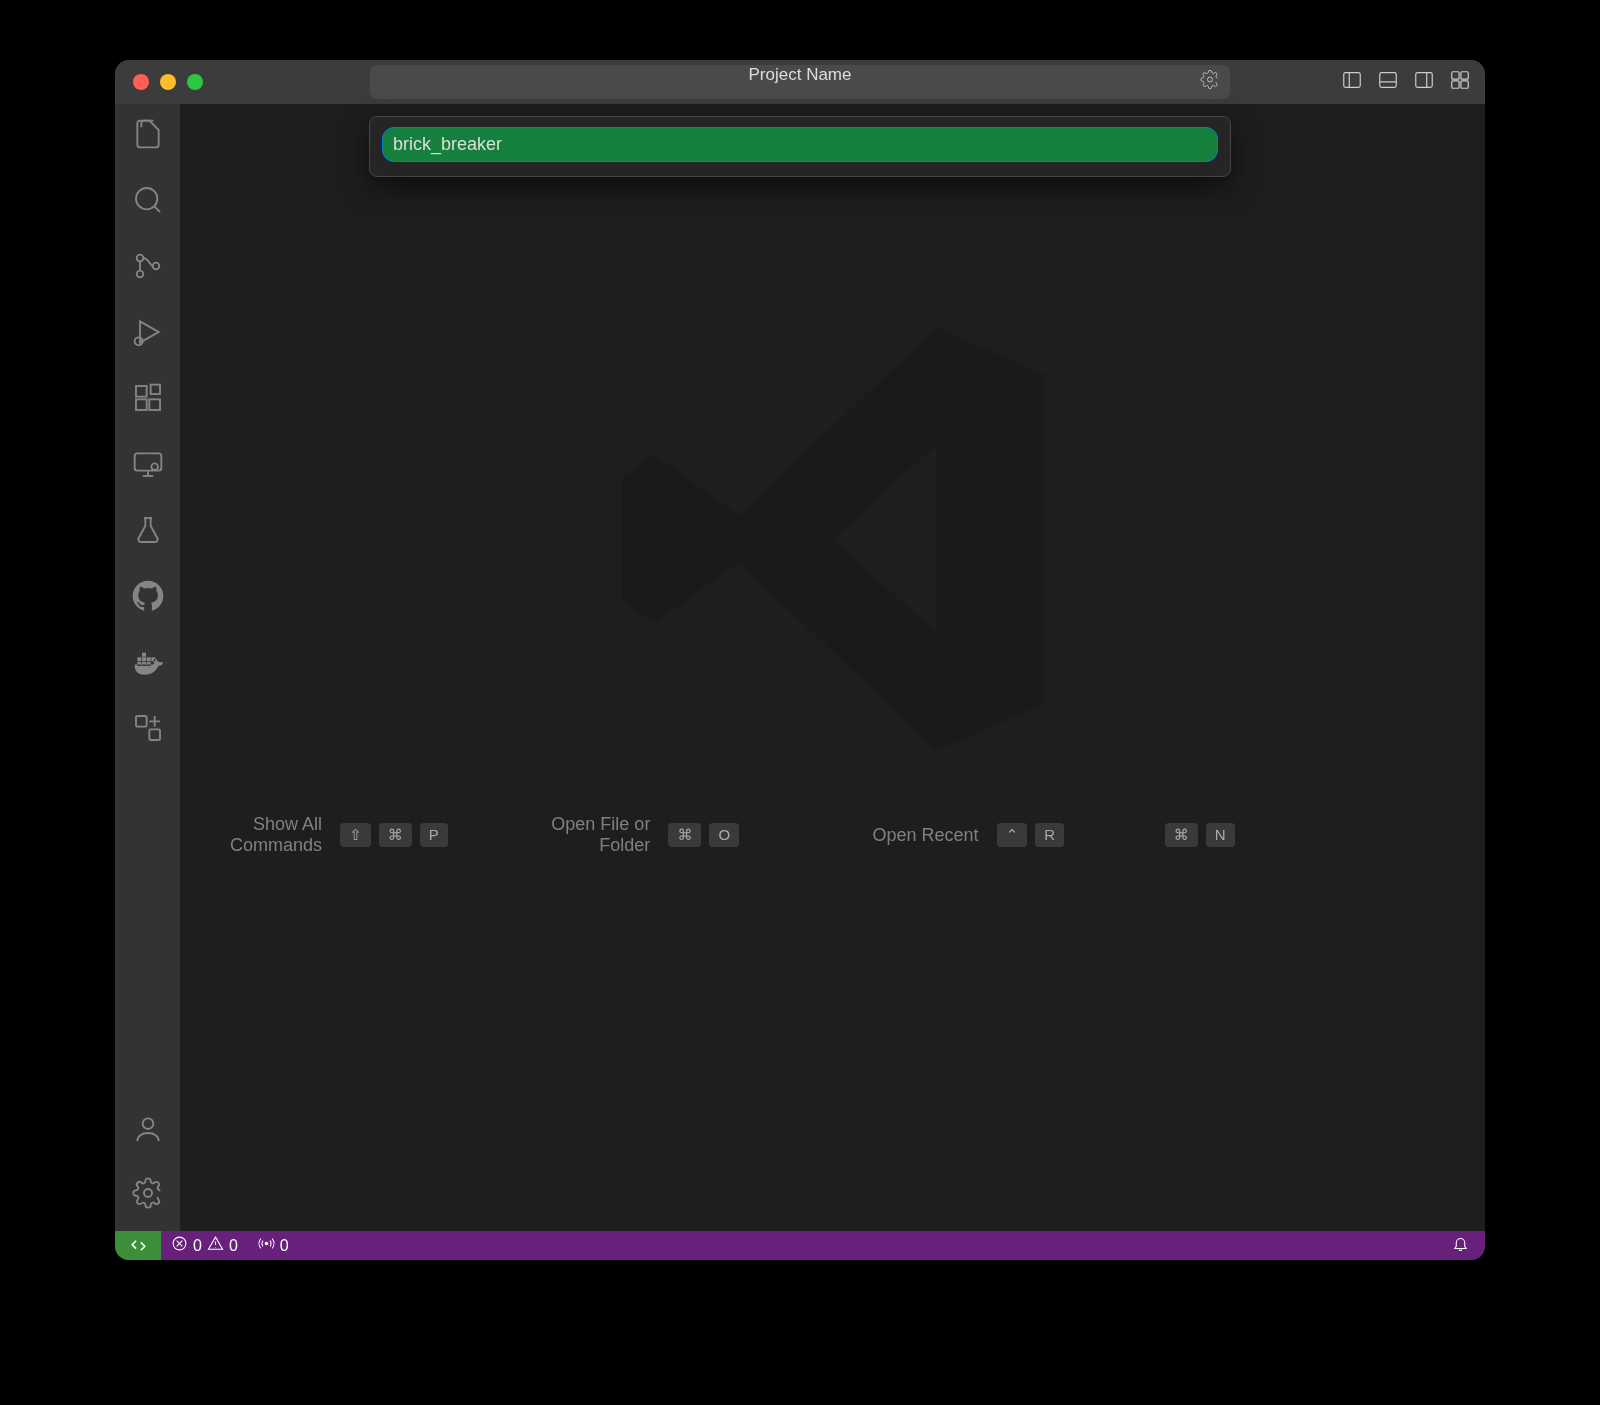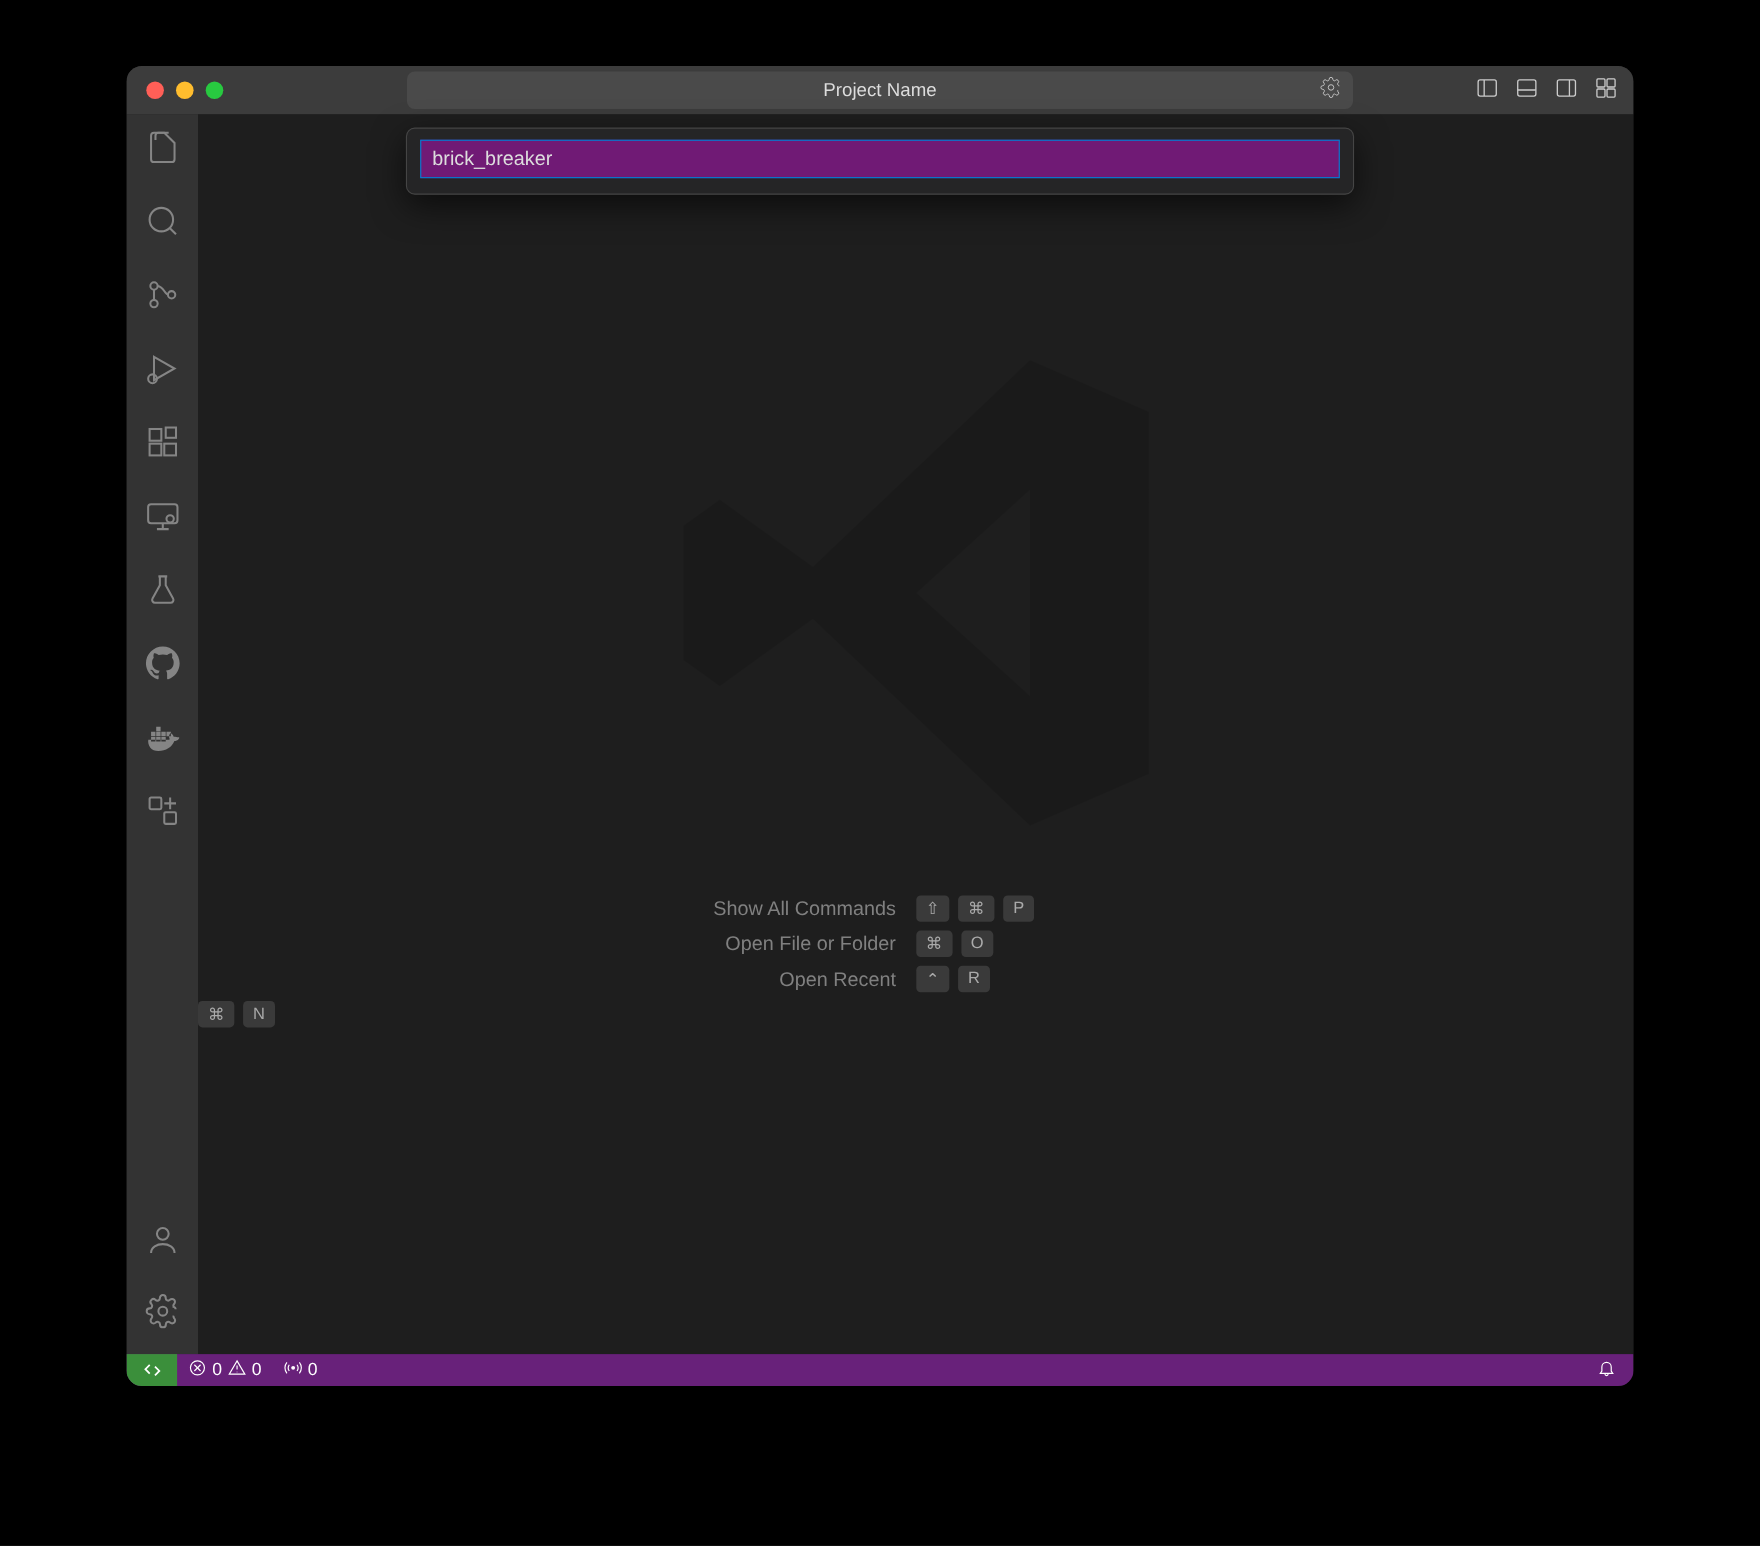--- a/index.html
+++ b/index.html
@@ -64,21 +64,21 @@
     }
     .command-center {
       position: absolute;
       left: 50%;
       transform: translateX(-50%);
       width: 860px;
       height: 34px;
       background: #4a4a4a;
       border-radius: 7px;
       display: flex;
-      align-items: center;
+      align-items: flex-start;
       justify-content: center;
       color: #ddd;
       font-size: 17px;
     }
     .command-center .gear {
       position: absolute;
       right: 10px;
       top: 50%;
       transform: translateY(-50%);
     }
@@ -147,21 +147,21 @@
       width: 100%;
       height: 100%;
       fill: #151515;
     }
     .welcome-list {
       position: absolute;
       top: 710px;
       left: 0;
       right: 0;
       display: flex;
-      flex-direction: column;
+      flex-direction: row;
       gap: 8px;
       align-items: center;
     }
     .welcome-row {
       display: flex;
       align-items: center;
       width: 100%;
     }
     .welcome-label {
       color: #808080;
@@ -235,26 +235,26 @@
       width: 862px;
       background: #252526;
       border: 1px solid #454545;
       border-radius: 8px;
       box-shadow: 0 10px 30px rgba(0,0,0,0.6);
       z-index: 100;
       padding: 10px 12px 14px;
     }
     .quick-input input {
       width: 100%;
-      background: #701a75;
+      background: #15803d;
       border: 1.5px solid #007fd4;
       color: #ddd;
       padding: 6px 10px;
       font-size: 18px;
-      border-radius: 0;
+      border-radius: 12px;
       outline: none;
     }
     .quick-input .hint {
       color: #ccc;
       font-size: 17px;
       margin-top: 12px;
       padding-left: 2px;
     }
     .broadcast-icon svg {
       fill: #fff;

